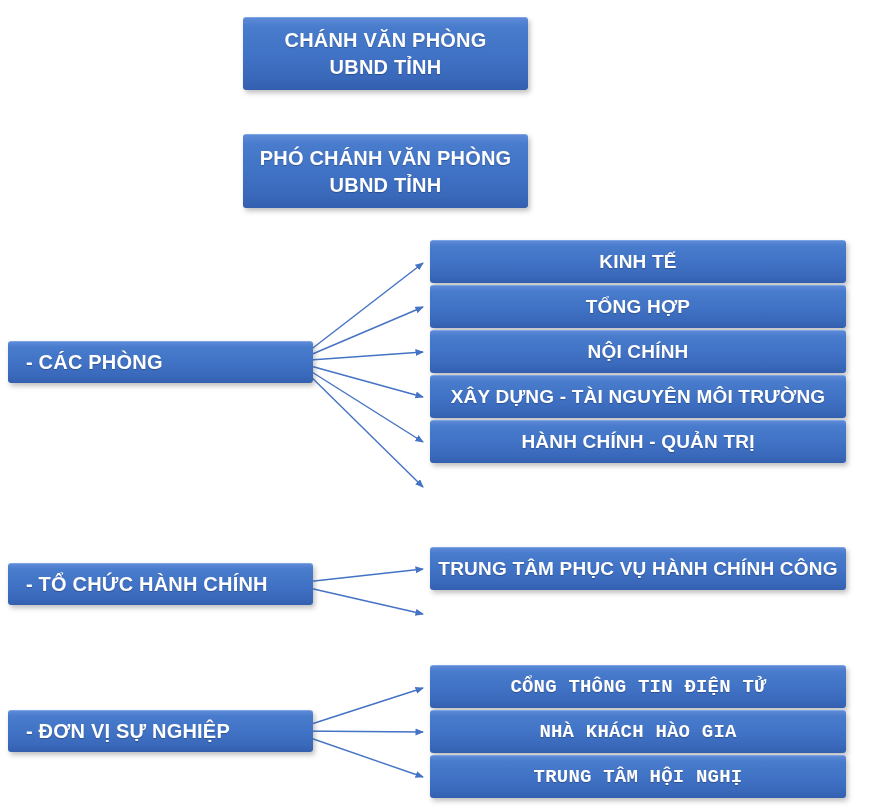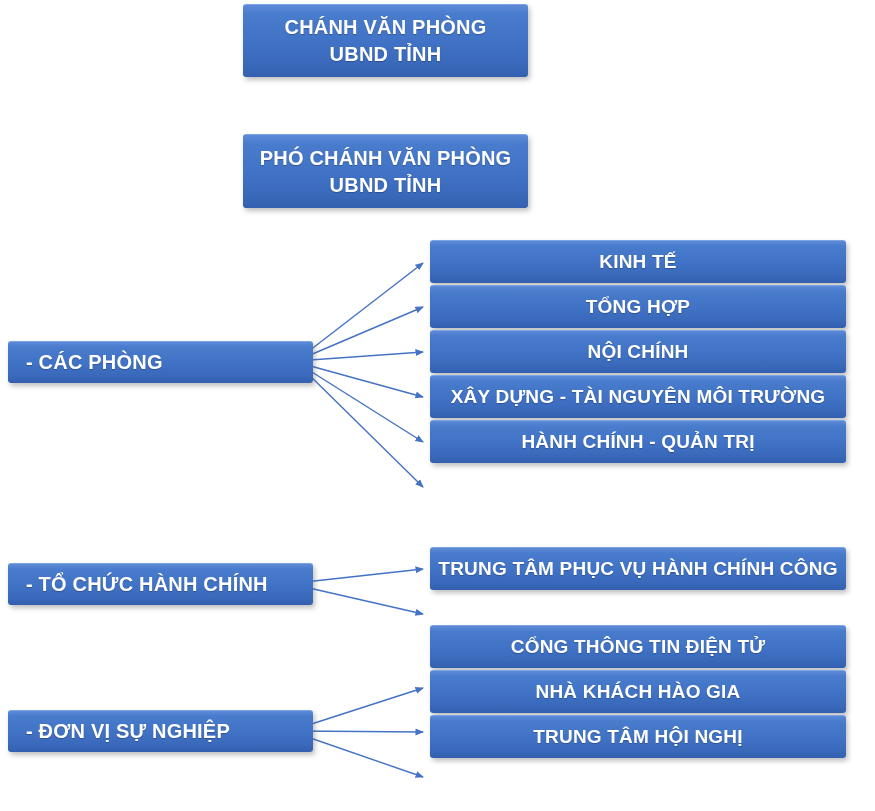--- a/index.html
+++ b/index.html
@@ -93,21 +93,21 @@
 
       <line x1="296" y1="583" x2="423" y2="569" marker-end="url(#ah)"></line>
       <line x1="296" y1="585" x2="423" y2="614" marker-end="url(#ah)"></line>
 
       <line x1="296" y1="729" x2="423" y2="688" marker-end="url(#ah)"></line>
       <line x1="296" y1="731" x2="423" y2="732" marker-end="url(#ah)"></line>
       <line x1="296" y1="733" x2="423" y2="777" marker-end="url(#ah)"></line>
     </g>
   </svg>
 
-  <div class="node top-node" style="top:4px;">CHÁNH VĂN PHÒNG UBND TỈNH</div>
+  <div class="node top-node" style="top:17px;">CHÁNH VĂN PHÒNG UBND TỈNH</div>
 
   <div class="node top-node" style="top:134px; height:74px;text-align:center;">PHÓ CHÁNH VĂN PHÒNG UBND TỈNH</div>
 
   <div class="node parent-node" style="top:341px;">- CÁC PHÒNG</div>
 
   <div class="child-col" style="top:240px;">
     <div class="node child-node">KINH TẾ</div>
     <div class="node child-node">TỔNG HỢP</div>
     <div class="node child-node">NỘI CHÍNH</div>
     <div class="node child-node">XÂY DỰNG - TÀI NGUYÊN MÔI TRƯỜNG</div>
@@ -115,19 +115,19 @@
   </div>
 
   <div class="node parent-node" style="top:563px;">- TỔ CHỨC HÀNH CHÍNH</div>
 
   <div class="child-col" style="top:547px;">
     <div class="node child-node">TRUNG TÂM PHỤC VỤ HÀNH CHÍNH CÔNG</div>
   </div>
 
   <div class="node parent-node" style="top:710px;">- ĐƠN VỊ SỰ NGHIỆP</div>
 
-  <div class="child-col" style="top:625px;">
+  <div class="child-col" style="top:665px;font-family:Liberation Mono, monospace;">
     <div class="node child-node">CỔNG THÔNG TIN ĐIỆN TỬ</div>
     <div class="node child-node">NHÀ KHÁCH HÀO GIA</div>
     <div class="node child-node">TRUNG TÂM HỘI NGHỊ</div>
   </div>
 
 </div>
 
 </body></html>

